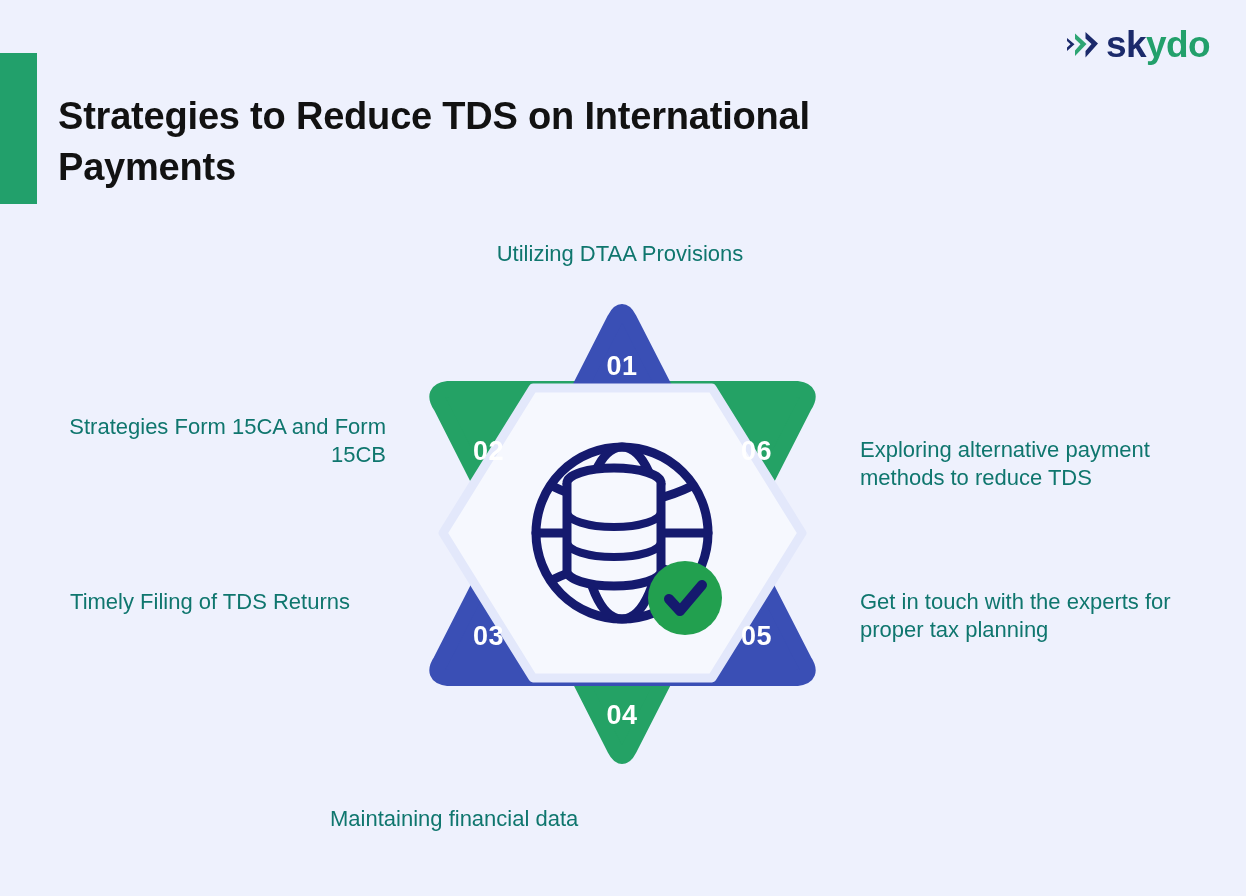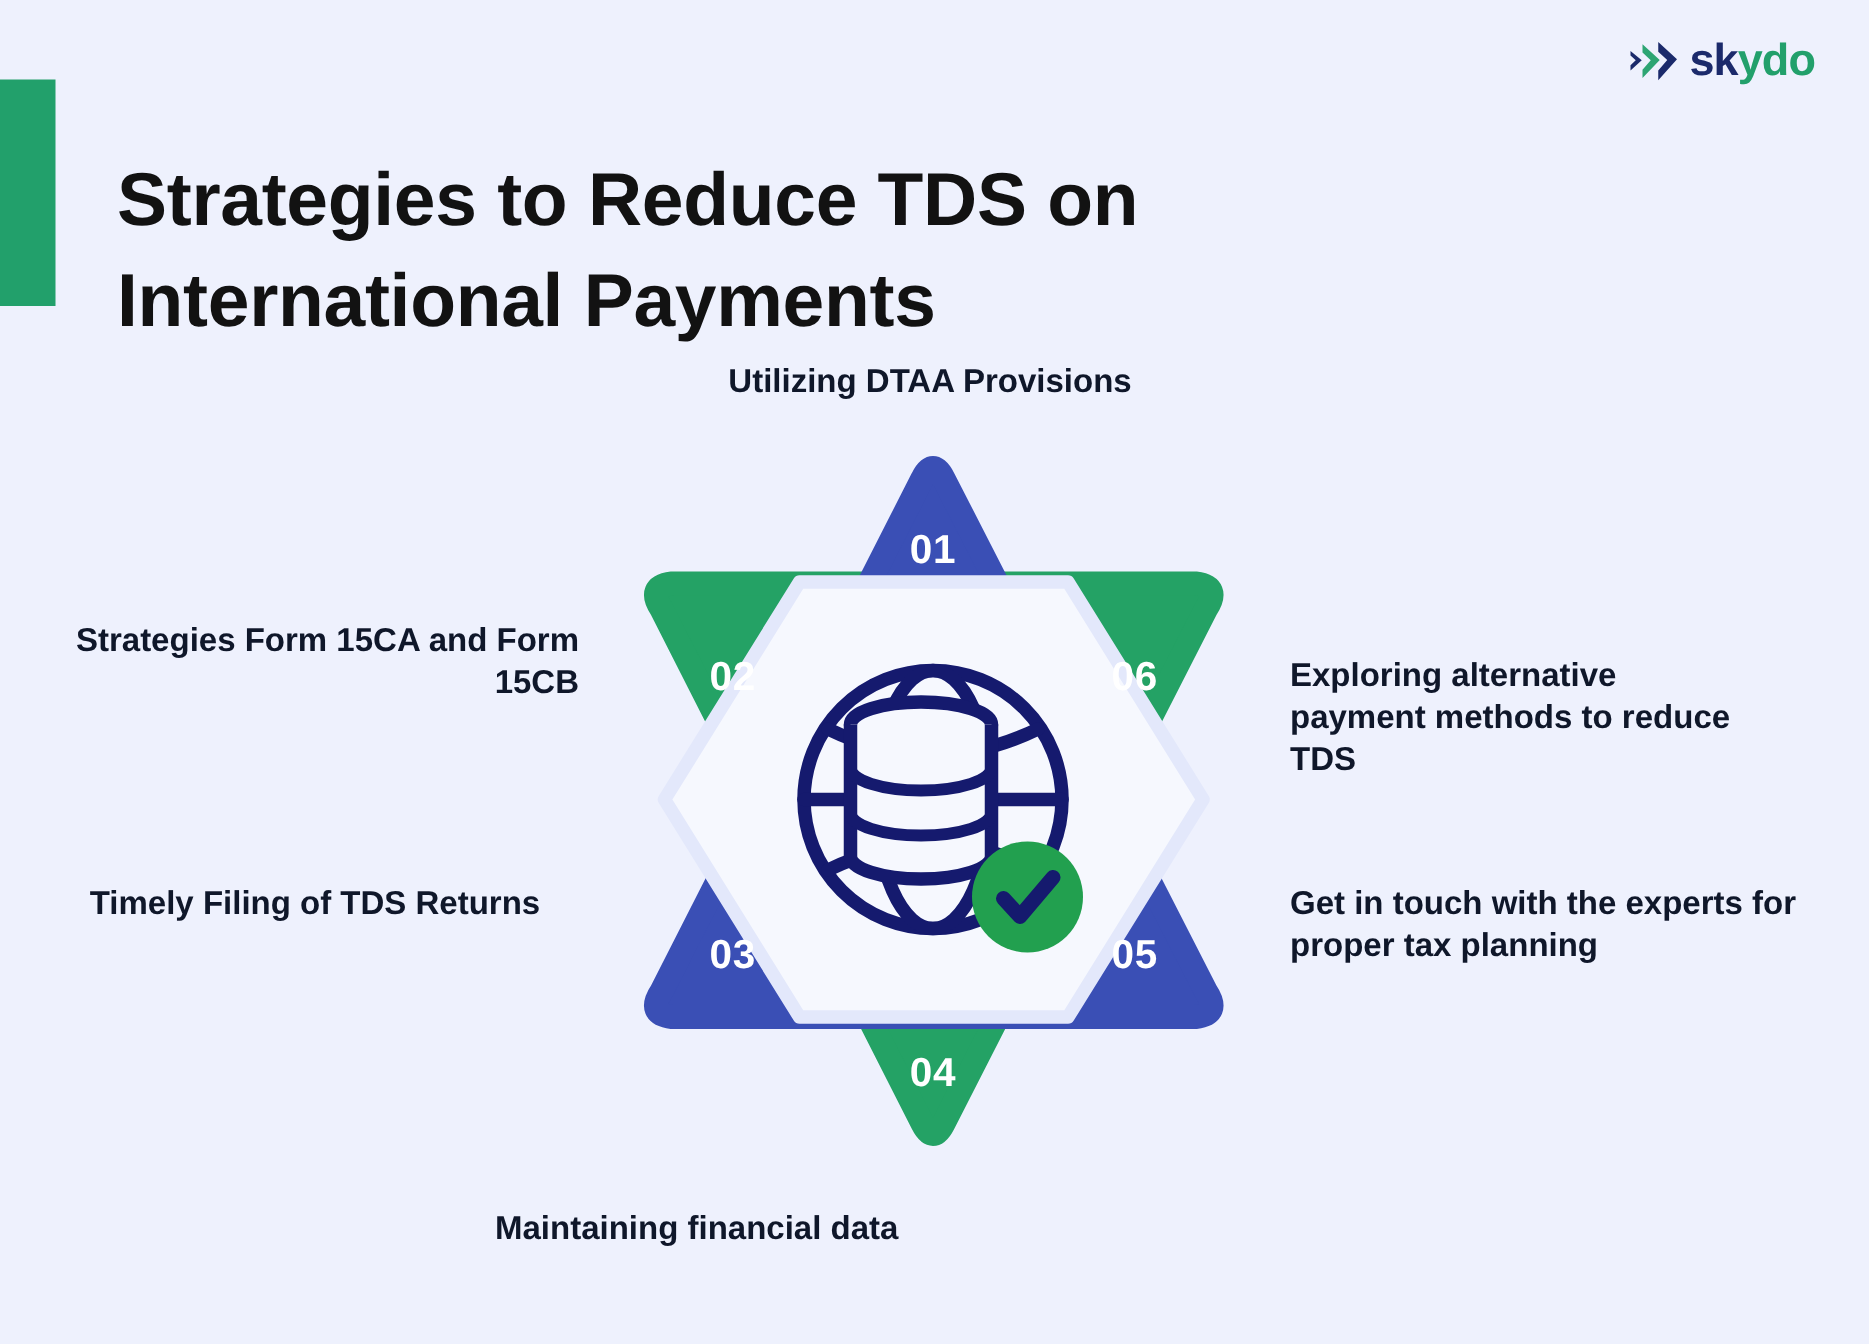--- a/index.html
+++ b/index.html
@@ -23,44 +23,43 @@
     top: 53px;
     width: 37px;
     height: 151px;
     background: #22a06b;
   }
   .page-title {
     position: absolute;
     left: 58px;
     top: 66px;
     width: 900px;
-    font-size: 50px;
+    font-size: 38px;
     line-height: 1.34;
     font-weight: bold;
     color: #121212;
     letter-spacing: -0.2px;
-    margin-left: 20px;
   }
 
   
   .logo {
     position: absolute;
     right: 36px;
     top: 26px;
     display: flex;
     align-items: center;
     gap: 6px;
   }
   .logo-mark {
     display: block;
     width: 34px;
     height: 30px;
   }
   .logo-word {
-    font-size: 30px;
+    font-size: 37px;
     font-weight: bold;
     letter-spacing: -0.6px;
     line-height: 1;
     color: #1b2a6b;
   }
   .logo-word .gr { color: #22a06b; }
 
   
   .diagram {
     position: absolute;
@@ -75,23 +74,23 @@
     font-family: "Liberation Sans", sans-serif;
     font-size: 27px;
     font-weight: bold;
     fill: #ffffff;
     letter-spacing: 0.5px;
   }
 
   
   .label {
     position: absolute;
-    color: #0f172a;
+    color: #0f766e;
     font-size: 22px;
-    font-weight: bold;
+    font-weight: normal;
     line-height: 1.27;
   }
   .label-top    { left: 330px; top: 240px; width: 580px; text-align: center; }
   .label-bottom { left: 330px; top: 805px; width: 580px; text-align: left; }
   .label-left   { text-align: right; }
   .label-right  { text-align: left; }
 
   .label-l1 { left: 50px;  top: 413px; width: 336px; }
   .label-l2 { left: 50px;  top: 588px; width: 320px; text-align: center; }
   .label-r1 { left: 860px; top: 396px; width: 310px; margin-top: 40px; }

